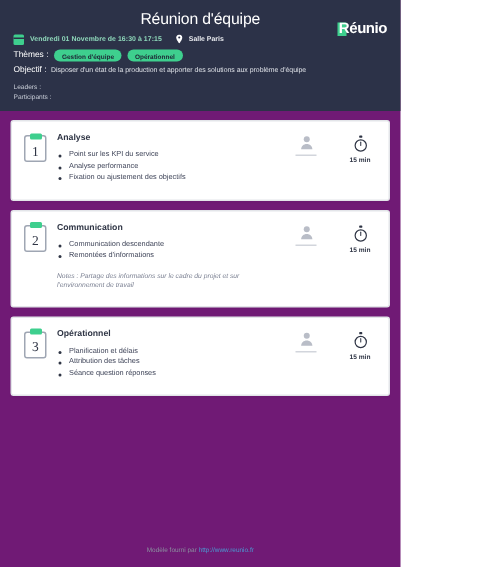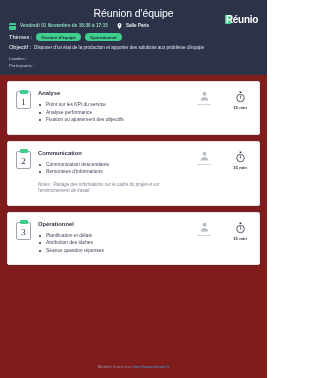--- a/index.html
+++ b/index.html
@@ -11,21 +11,21 @@
     width: 267px;
     height: 378px;
     overflow: hidden;
     font-family: "Liberation Sans", sans-serif;
     -webkit-font-smoothing: antialiased;
   }
   .page {
     position: relative;
     width: 267px;
     height: 378px;
-    background: #7f1d1d;
+    background: #701a75;
     display: flex;
     flex-direction: column;
   }
 
   
   .header {
     background: #2c3248;
     color: #ffffff;
     padding: 7px 9px 6px 9px;
     position: relative;

